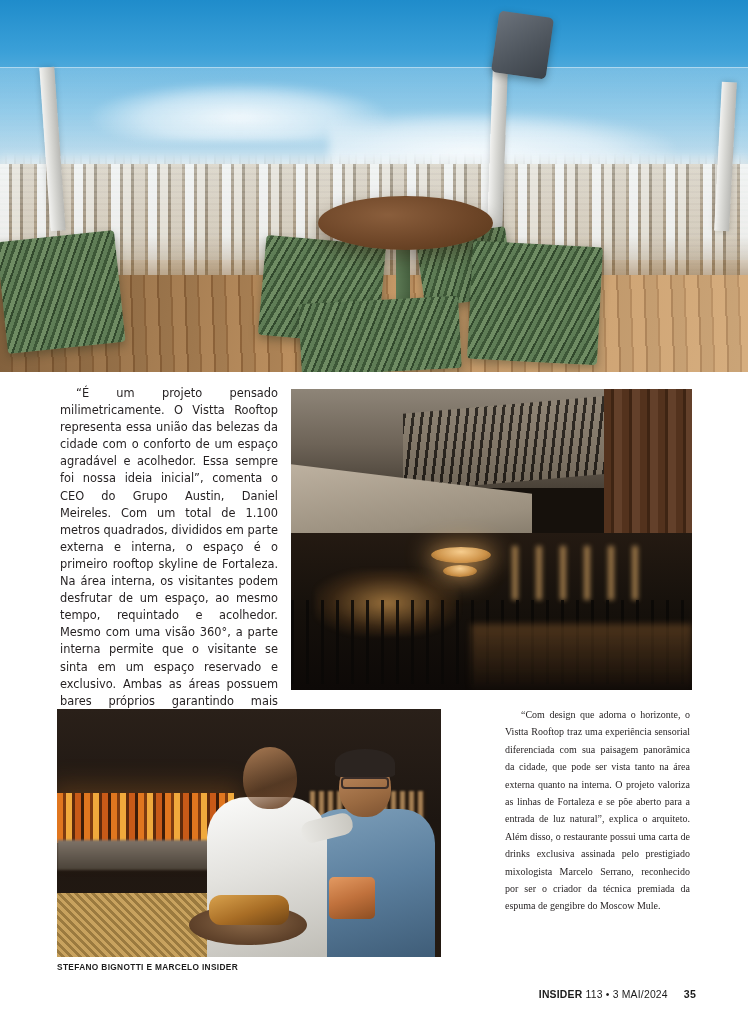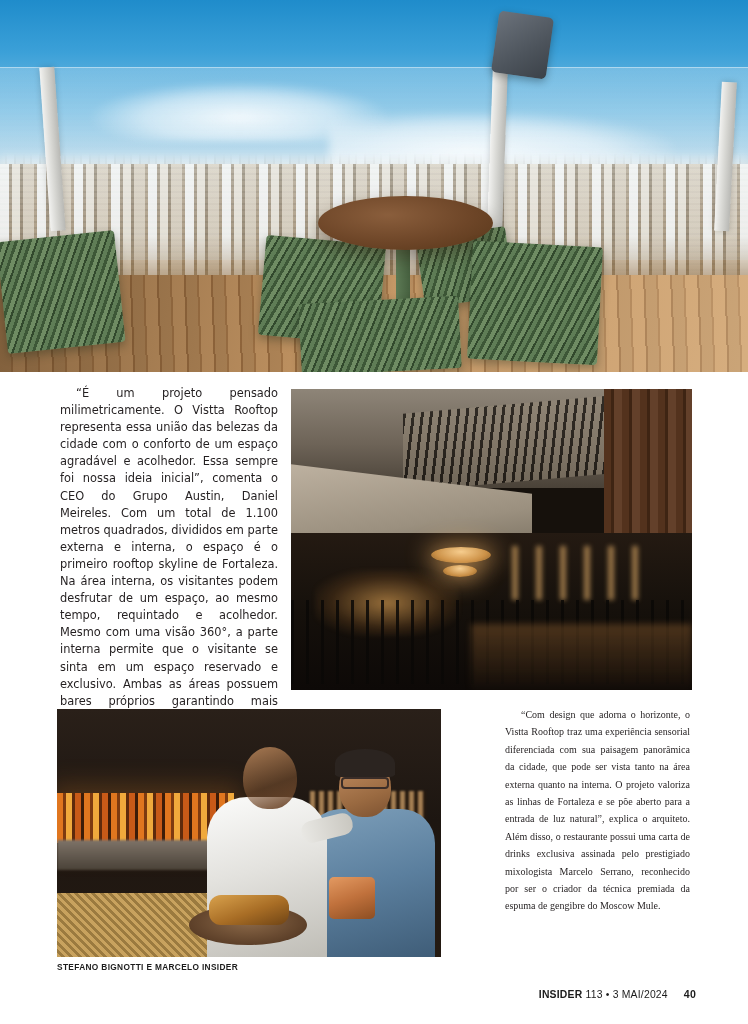--- a/index.html
+++ b/index.html
@@ -408,16 +408,16 @@
   <div class="col-right-bottom">
     <p class="bodytext">“Com design que adorna o horizonte, o Vistta Rooftop traz uma experiência sensorial diferenciada com sua paisagem panorâmica da cidade, que pode ser vista tanto na área externa quanto na interna. O projeto valoriza as linhas de Fortaleza e se põe aberto para a entrada de luz natural”, explica o arquiteto. Além disso, o restaurante possui uma carta de drinks exclusiva assinada pelo prestigiado mixologista Marcelo Serrano, reconhecido por ser o criador da técnica premiada da espuma de gengibre do Moscow Mule.</p>
   </div>
 
   <div class="footer">
     <span>
       <span class="brand">INSIDER</span><span class="issue">&nbsp;<span>113</span>
         <span>•</span>
         <span>3 MAI/2024</span></span>
     </span>
-    <span class="pagenum">40</span>
+    <span class="pagenum">35</span>
   </div>
 
 </div>
 
 </body></html>

